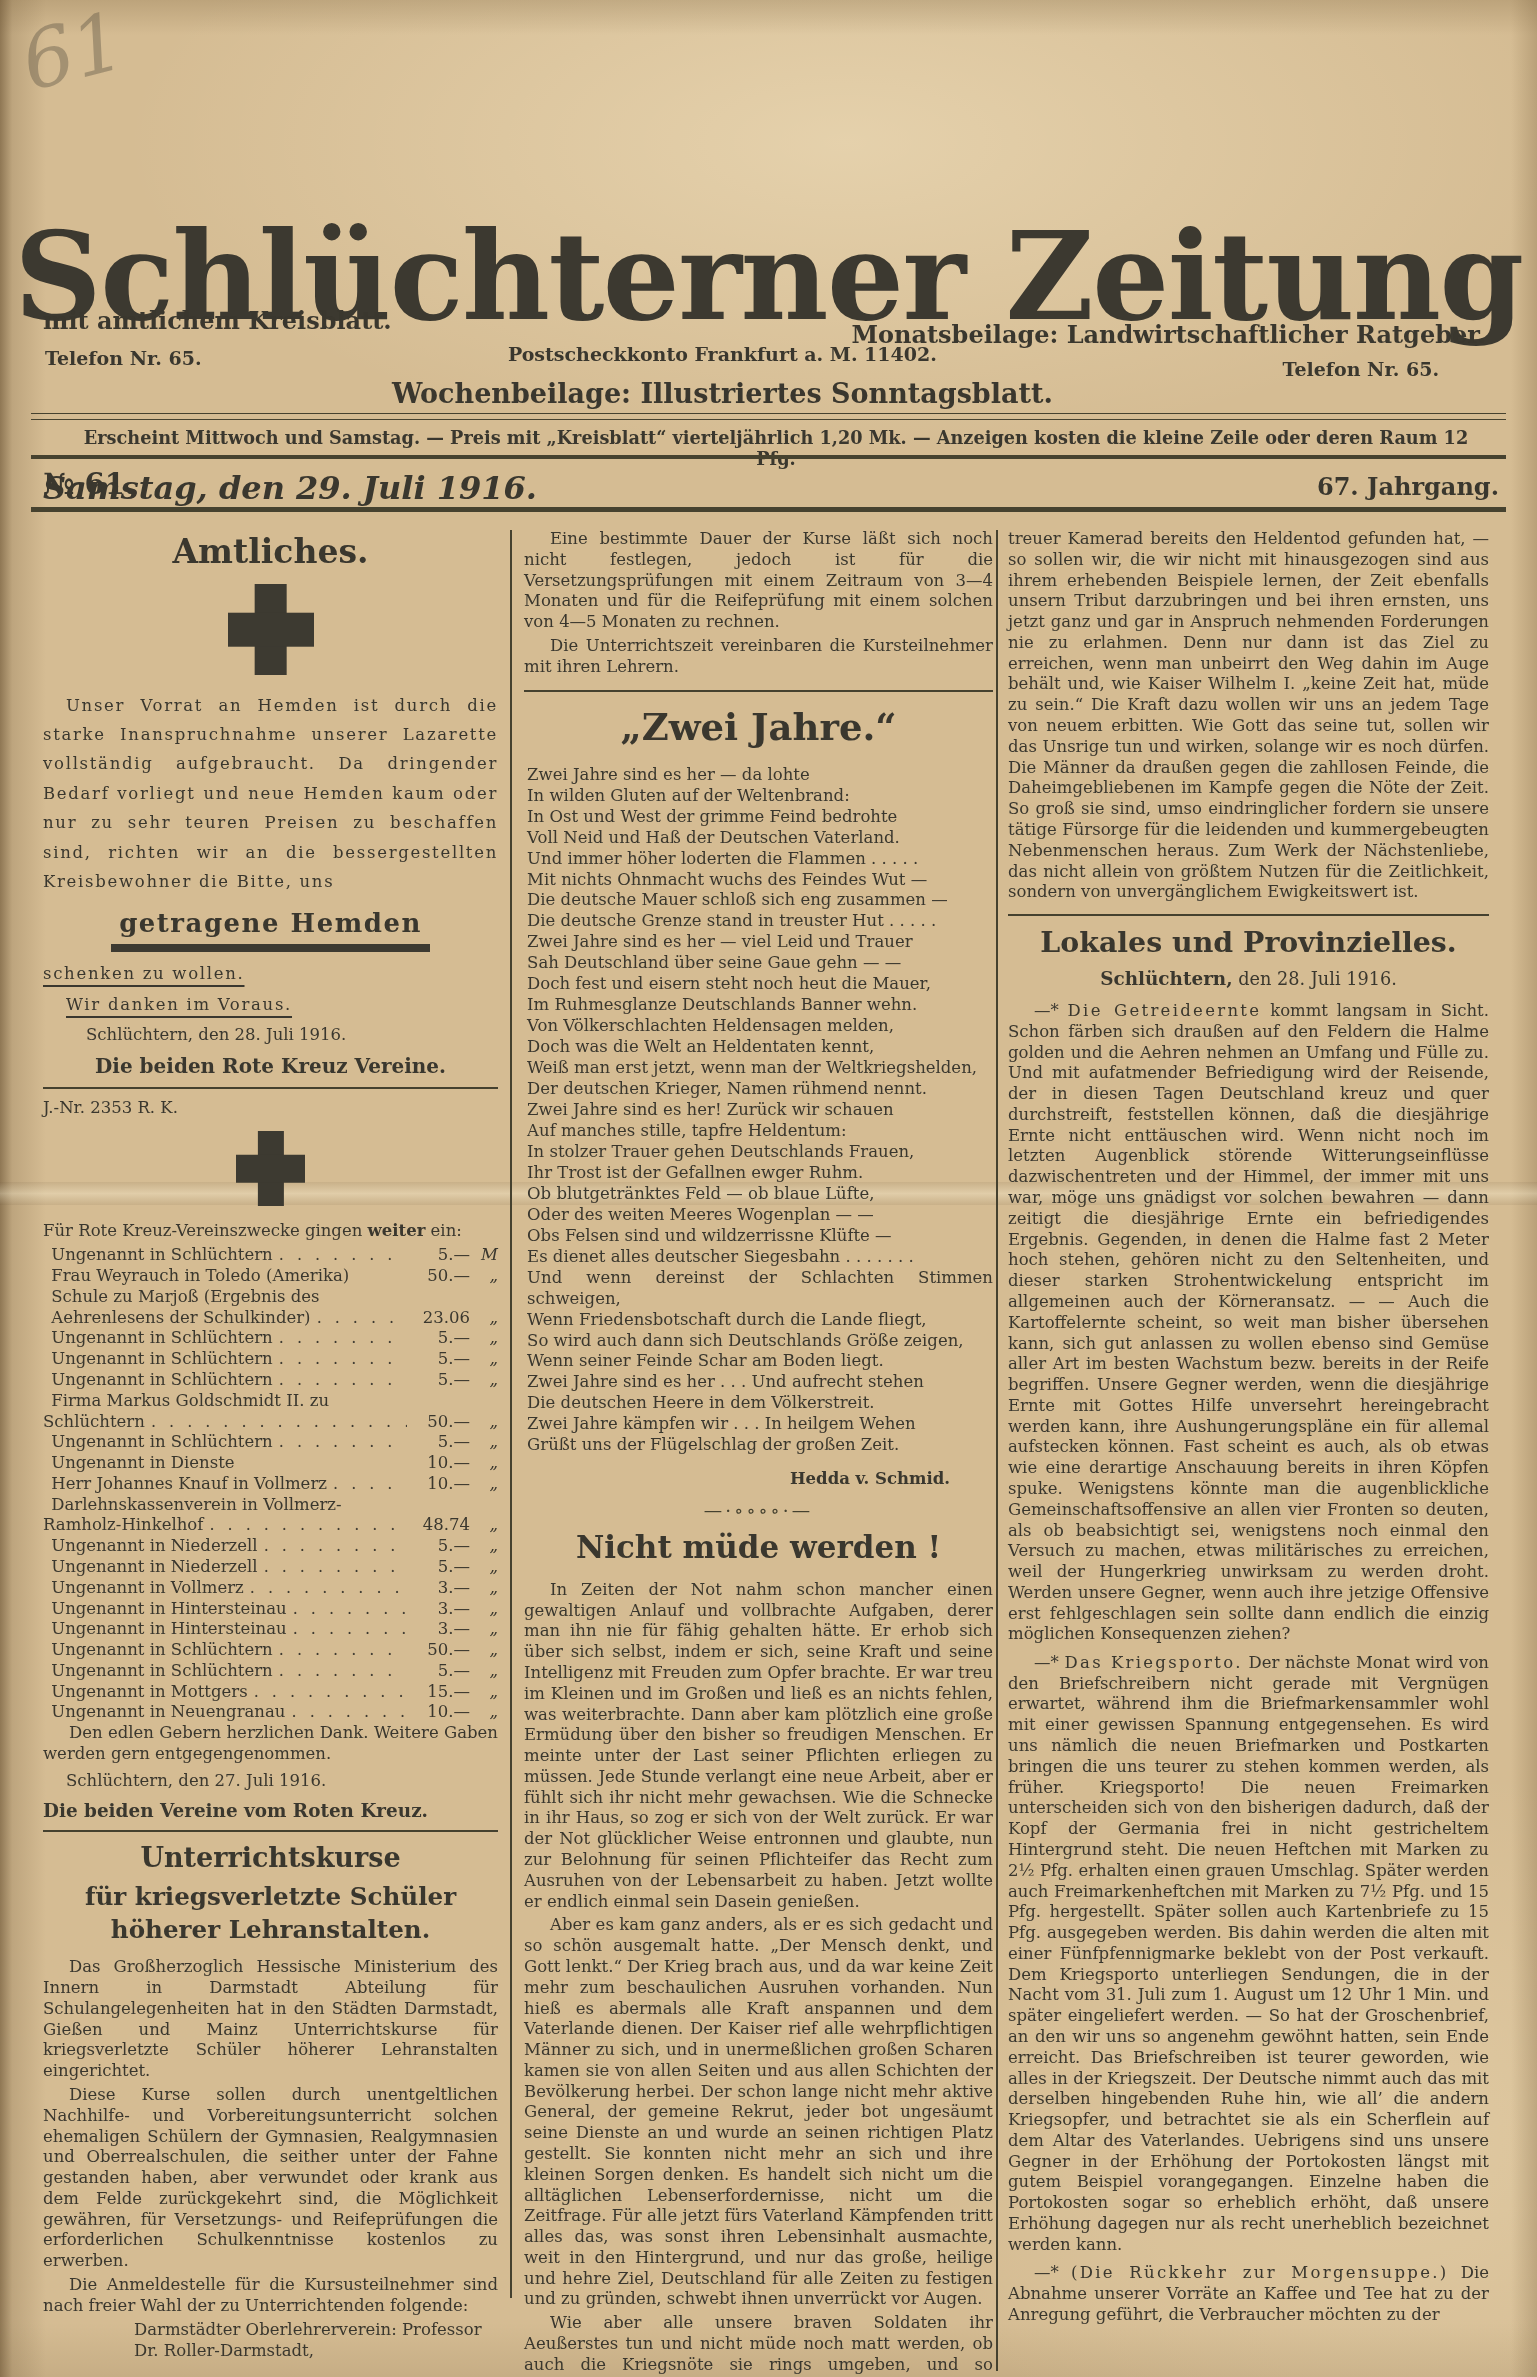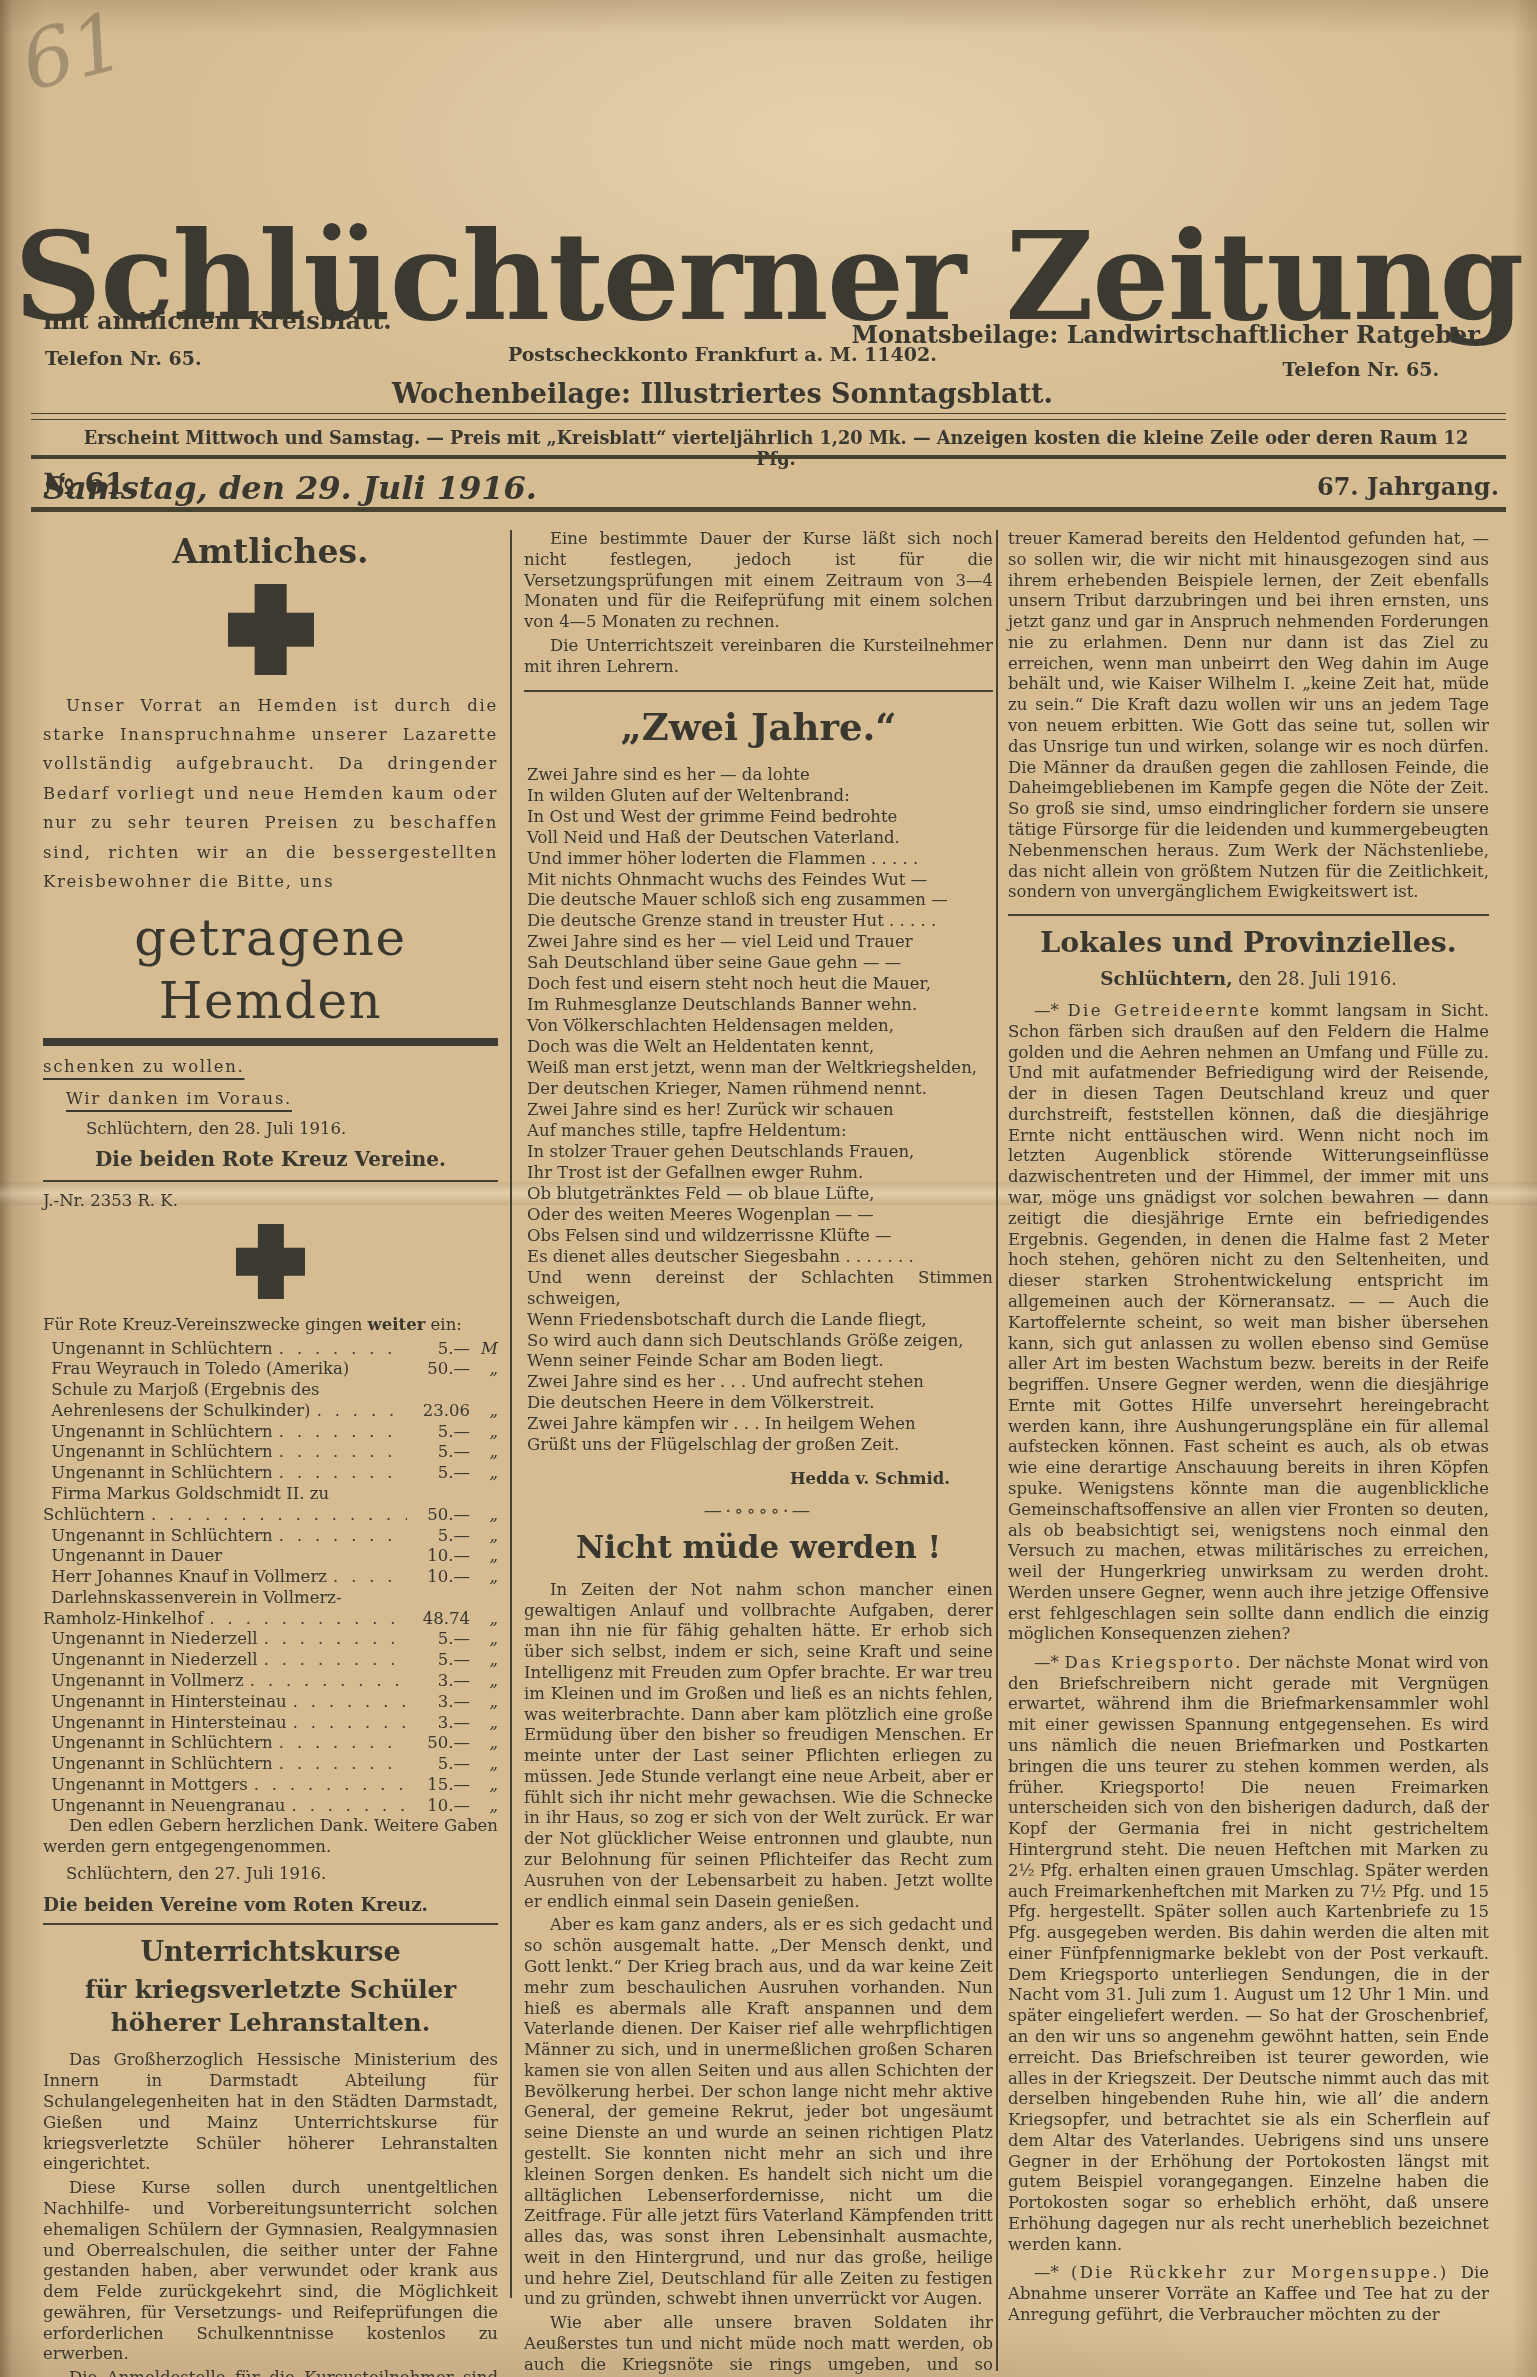--- a/index.html
+++ b/index.html
@@ -53,21 +53,21 @@
   .cross{position:relative;margin:12.3px auto 15.4px;}
   .cross .v{position:absolute;left:50%;top:0;transform:translateX(-50%);width:38%;height:100%;background:#3d3a31;}
   .cross .h{position:absolute;top:50%;left:0;transform:translateY(-50%);height:38%;width:100%;background:#3d3a31;}
   .appeal{letter-spacing:1.7px;line-height:1.78;text-indent:23px;
     text-decoration-thickness:1.5px;text-underline-offset:6.1px;}
   .appeal2{letter-spacing:1.7px;line-height:1.7;
     text-decoration:underline;text-decoration-thickness:1.5px;text-underline-offset:6.1px;margin-top:4.6px;}
   .appeal3{letter-spacing:1.7px;line-height:1.7;text-indent:23px;
     text-decoration:underline;text-decoration-thickness:1.5px;text-underline-offset:6.1px;}
   .hemden-wrap{text-align:center;margin:10.8px 0 7.7px;}
-  .hemden{display:inline-block;font-size:50px;font-weight:normal;letter-spacing:1.5px;
+  .hemden{display:inline-block;font-size:26px;font-weight:bold;letter-spacing:1.5px;
     border-bottom:8.5px solid #3d3a31;padding:0 7.7px 4.6px;}
   .dateline{text-indent:43px;margin-top:6.1px;}
   .sig{font-weight:bold;font-size:20px;text-align:center;margin:7.7px 0 4.6px;}
   .hr{border:none;border-top:2.3px solid #45412f;margin:7.7px 0 9.2px;}
   .refno{margin-top:4.6px;}
   .don-intro{margin-top:7.7px;}
   .don-row{display:flex;align-items:baseline;}
   .don-name{white-space:nowrap;}
   .don-leader{flex:1;overflow:hidden;white-space:nowrap;margin:0 6.1px;color:#3d3a31;}
   .don-leader::after{content:"..............................";letter-spacing:13px;font-size:16px;}
@@ -204,21 +204,21 @@
           </div>
 
           <div class="don-row">
             <span class="don-name"> Ungenannt in Schlüchtern</span>
             <span class="don-leader"></span>
             <span class="don-amt">5.—</span>
             <span class="don-cur">„</span>
           </div>
 
           <div class="don-row">
-            <span class="don-name"> Ungenannt in Dauer</span>
+            <span class="don-name"> Ungenannt in Dienste</span>
             <span class="don-leader" style="visibility: hidden;"></span>
             <span class="don-amt">10.—</span>
             <span class="don-cur">„</span>
           </div>
 
           <div class="don-row">
             <span class="don-name"> Herr Johannes Knauf in Vollmerz</span>
             <span class="don-leader"></span>
             <span class="don-amt">10.—</span>
             <span class="don-cur">„</span>

